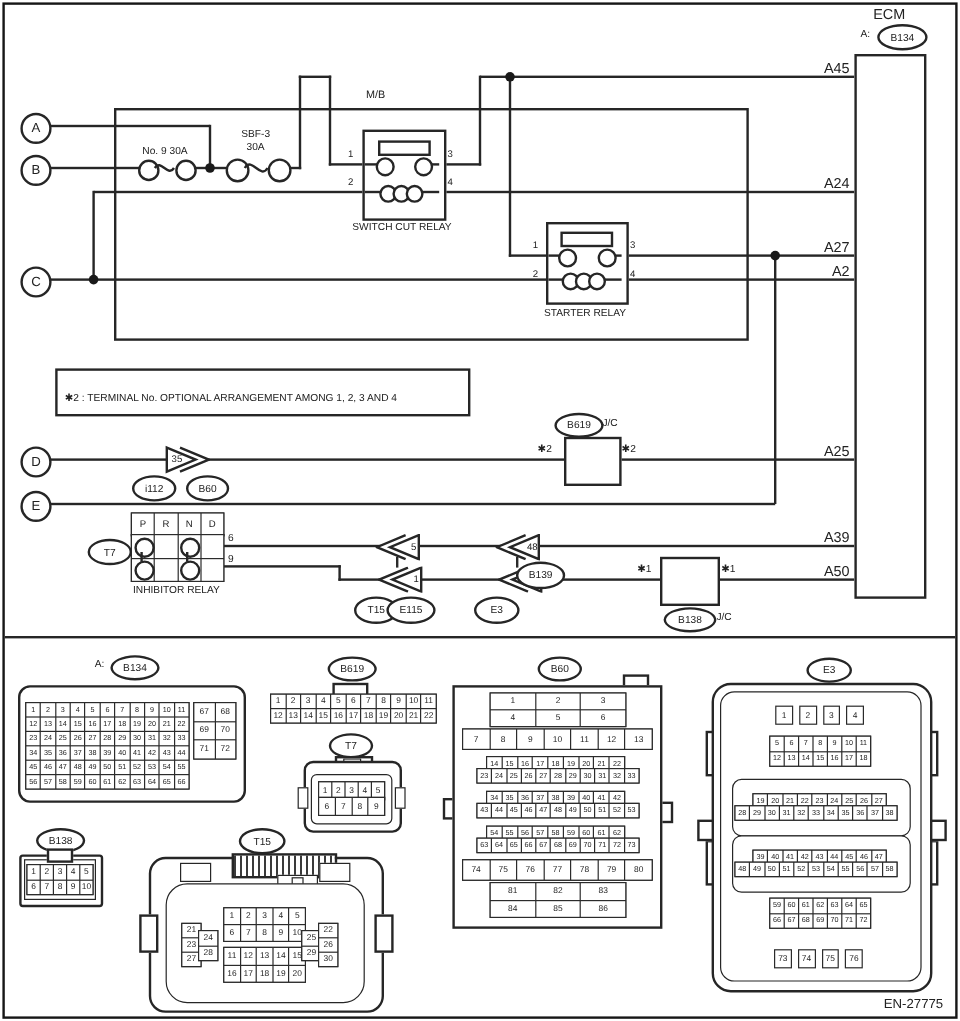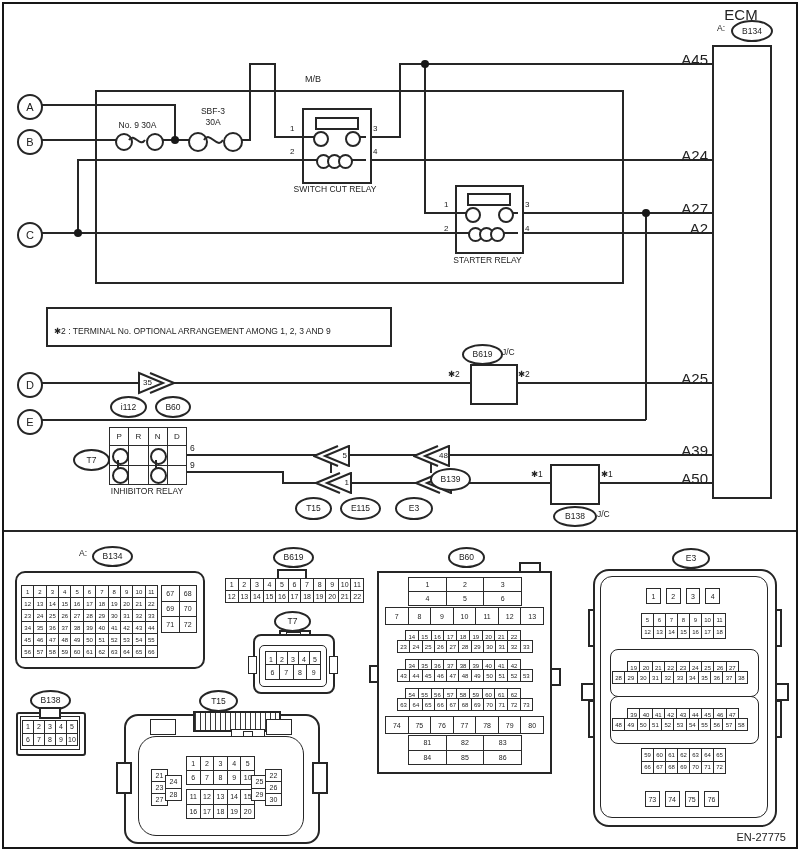--- a/index.html
+++ b/index.html
@@ -11,21 +11,21 @@
   .dot{position:absolute;width:8px;height:8px;border-radius:50%;background:#191919}
   .box{position:absolute;border:2px solid #262626;background:transparent}
   .wbox{position:absolute;border:2px solid #262626;background:#fff}
   .wbox1{position:absolute;border:1.5px solid #262626;background:#fff}
   .ring{position:absolute;width:22px;height:22px;border:2px solid #262626;border-radius:50%;
     background:#fff;display:flex;align-items:center;justify-content:center;font-size:11px}
   .oval{position:absolute;border:2px solid #262626;border-radius:50%;background:#fff;
     display:flex;align-items:center;justify-content:center;font-size:8.5px;line-height:1}
   .t{position:absolute;white-space:nowrap;font-size:9px;line-height:1.15}
   .tc{text-align:center}.tr{text-align:right}
-  .f85{font-size:8.5px}.f8{font-size:8px}.f95{font-size:15px}.f11{font-size:11px}
+  .f85{font-size:8.5px}.f8{font-size:8px}.f95{font-size:12px}.f11{font-size:11px}
   .circ{position:absolute;border:2px solid #262626;border-radius:50%;background:#fff}
   .pingrid{position:absolute;display:grid;grid-template-columns:repeat(var(--cols),1fr);
     grid-auto-rows:1fr;background:#2b2b2b;gap:1px;border:1px solid #2b2b2b}
   .pingrid .pc{background:#fff;display:flex;align-items:center;justify-content:center;
     font-size:7px;line-height:1;color:#1d1d1d;min-width:0;overflow:hidden}
   .pingrid.sep{background:transparent;border:none;gap:5px}
   .pingrid.sep .pc{border:1px solid #2b2b2b}
   .pingrid.small .pc{font-size:6px}
   .pingrid.mid .pc{font-size:8px}
   .dashv{position:absolute;width:0;border-left:2px dashed #2b2b2b}
@@ -138,21 +138,21 @@
   <div class="oval" style="left:731px;top:20px;width:38px;height:18px">B134</div>
   <div class="t tr f95" style="left:668px;top:51px;width:40px">A45</div>
   <div class="t tr f95" style="left:668px;top:147px;width:40px">A24</div>
   <div class="t tr f95" style="left:668px;top:200px;width:40px">A27</div>
   <div class="t tr f95" style="left:668px;top:220px;width:40px">A2</div>
   <div class="t tr f95" style="left:668px;top:370px;width:40px">A25</div>
   <div class="t tr f95" style="left:668px;top:442px;width:40px">A39</div>
   <div class="t tr f95" style="left:668px;top:470px;width:40px">A50</div>
 
   <div class="box" style="left:46px;top:307px;width:342px;height:36px"></div>
-  <div class="t f85" style="left:54px;top:327px">✱2 : TERMINAL No. OPTIONAL ARRANGEMENT AMONG 1, 2, 3 AND 9</div>
+  <div class="t f85" style="left:54px;top:327px">✱2 : TERMINAL No. OPTIONAL ARRANGEMENT AMONG 1, 2, 3 AND 4</div>
 
   <div class="arrow" style="left:137px;top:371px;width:38px;height:24px">
     <svg viewBox="0 0 38 24">
       <polygon points="13,2 37,12 13,22" fill="#fff" stroke="none"></polygon>
       <polyline points="13,2 37,12 13,22" fill="none" stroke="#262626" stroke-width="2"></polyline>
       <polygon points="2,2 26,12 2,22" fill="#fff" stroke="#262626" stroke-width="2"></polygon>
     </svg>
     <span class="num" style="left:6px">35</span>
   </div>
   <div class="oval" style="left:110px;top:396px;width:33px;height:18px">i112</div>
@@ -219,21 +219,21 @@
   <div class="arrow" style="left:415px;top:472px;width:38px;height:22px">
     <svg viewBox="0 0 38 22">
       <polygon points="25,1 1,11 25,21" fill="#fff" stroke="none"></polygon>
       <polyline points="25,1 1,11 25,21" fill="none" stroke="#262626" stroke-width="2"></polyline>
       <polygon points="36,1 12,11 36,21" fill="#fff" stroke="#262626" stroke-width="2"></polygon>
     </svg>
     <span class="num" style="right:3px">28</span>
   </div>
   <div class="dashv" style="left:430px;top:464px;height:9px"></div>
   <div class="oval" style="left:295px;top:497px;width:33px;height:19px">T15</div>
-  <div class="oval" style="left:340px;top:497px;width:37px;height:19px">E115</div>
+  <div class="oval" style="left:322px;top:497px;width:37px;height:19px">E115</div>
   <div class="oval" style="left:395px;top:497px;width:34px;height:19px">E3</div>
   <div class="oval" style="left:430px;top:468px;width:37px;height:19px">B139</div>
 
   <div class="wbox" style="left:550px;top:464px;width:46px;height:37px"></div>
   <div class="t f85" style="left:531px;top:470px">✱1</div>
   <div class="t f85" style="left:601px;top:470px">✱1</div>
   <div class="oval" style="left:553px;top:506px;width:40px;height:17px">B138</div>
   <div class="t f85" style="left:597px;top:510px">J/C</div>
 
   <div class="h" style="left:4px;top:530px;width:792px"></div>

